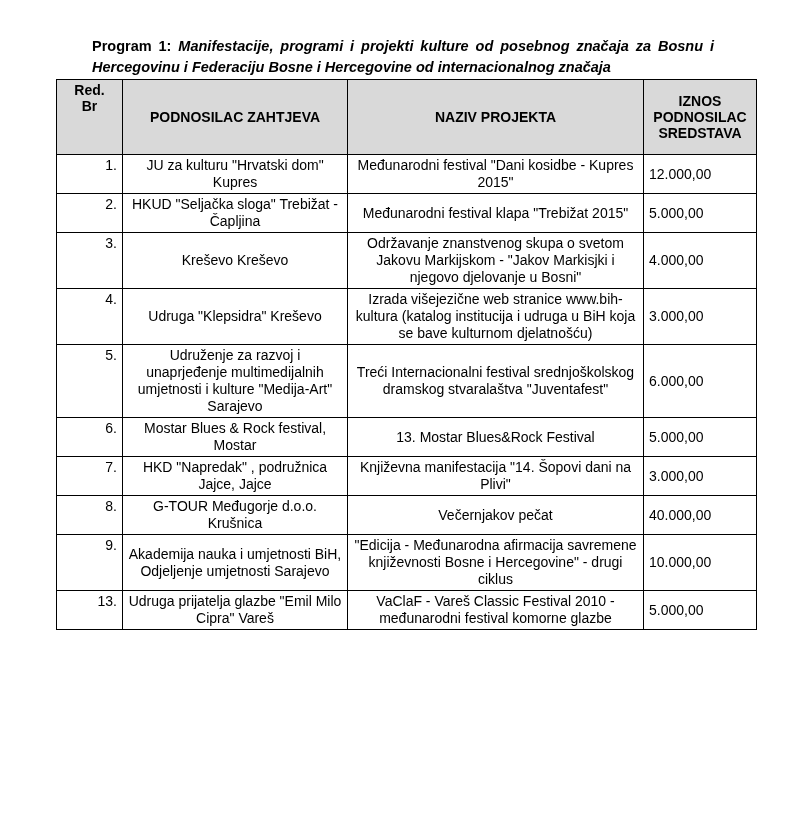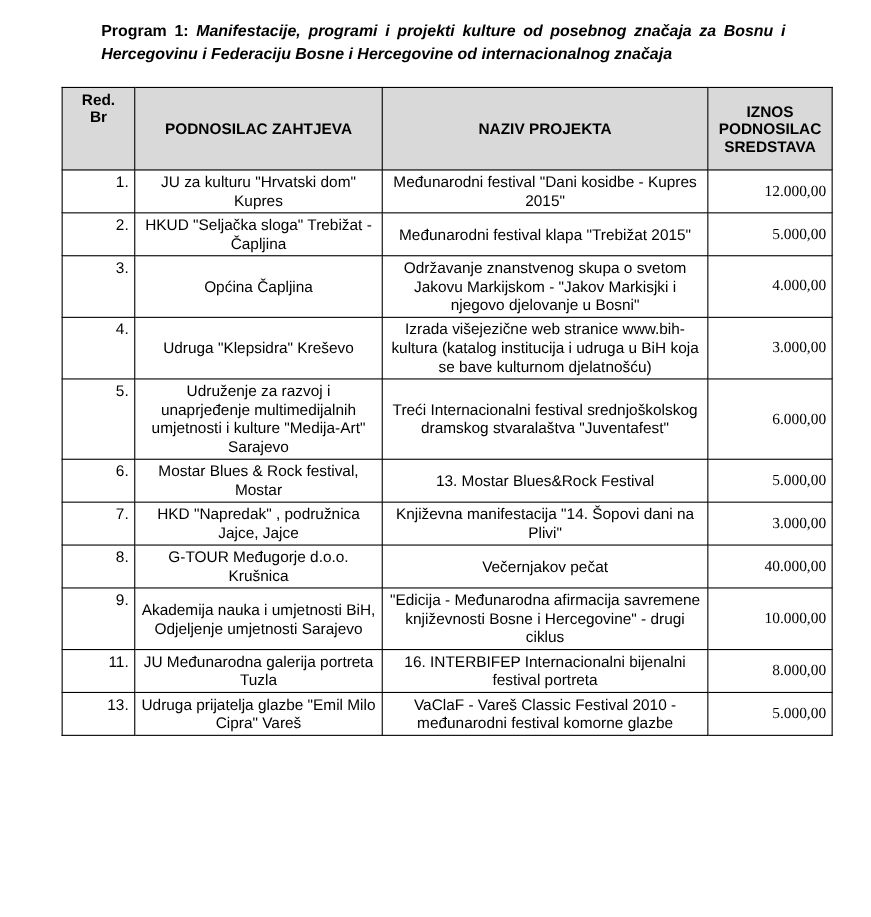--- a/index.html
+++ b/index.html
@@ -7,21 +7,21 @@
     position: relative;
     width: 792px;
     height: 834px;
     background: #ffffff;
     color: #000000;
     font-family: "Liberation Sans", sans-serif;
   }
   .heading {
     position: absolute;
     left: 92px;
-    top: 4px;
+    top: 21px;
     width: 622px;
     font-size: 14.5px;
     font-weight: bold;
     line-height: 21px;
     text-align: justify;
   }
   .heading .it { font-style: italic; }
 
   table.grants {
     position: absolute;
@@ -64,24 +64,22 @@
     padding-left: 3px;
     padding-right: 3px;
   }
   td.col-project {
     text-align: center;
     vertical-align: middle;
     padding-left: 6px;
     padding-right: 6px;
   }
   td.col-amount {
-    text-align: right;
     vertical-align: middle;
     padding-right: 9px;
-    font-family: Liberation Serif, serif;
   }
 </style>
 </head>
 <body>
 
 <div class="page">
 
   <p class="heading"><span>Program 1:</span> <span class="it">Manifestacije, programi i projekti kulture od posebnog značaja za Bosnu i Hercegovinu i Federaciju Bosne i Hercegovine od internacionalnog značaja</span></p>
 
   <table class="grants">
@@ -108,21 +106,21 @@
       <td class="col-amount">12.000,00</td>
     </tr>
         <tr>
       <td class="col-num">2.</td>
       <td class="col-applicant">HKUD "Seljačka sloga" Trebižat - Čapljina</td>
       <td class="col-project">Međunarodni festival klapa "Trebižat 2015"</td>
       <td class="col-amount">5.000,00</td>
     </tr>
         <tr>
       <td class="col-num">3.</td>
-      <td class="col-applicant">Općina Čapljina</td>
+      <td class="col-applicant">Kreševo Kreševo</td>
       <td class="col-project">Održavanje znanstvenog skupa o svetom Jakovu Markijskom - "Jakov Markisjki i njegovo djelovanje u Bosni"</td>
       <td class="col-amount">4.000,00</td>
     </tr>
         <tr>
       <td class="col-num">4.</td>
       <td class="col-applicant">Udruga "Klepsidra" Kreševo</td>
       <td class="col-project">Izrada višejezične web stranice www.bih-kultura (katalog institucija i udruga u BiH koja se bave kulturnom djelatnošću)</td>
       <td class="col-amount">3.000,00</td>
     </tr>
         <tr>
@@ -149,26 +147,20 @@
       <td class="col-project">Večernjakov pečat</td>
       <td class="col-amount">40.000,00</td>
     </tr>
         <tr>
       <td class="col-num">9.</td>
       <td class="col-applicant">Akademija nauka i umjetnosti BiH, Odjeljenje umjetnosti Sarajevo</td>
       <td class="col-project">"Edicija - Međunarodna afirmacija savremene književnosti Bosne i Hercegovine" - drugi ciklus</td>
       <td class="col-amount">10.000,00</td>
     </tr>
         <tr>
-      <td class="col-num">11.</td>
-      <td class="col-applicant">JU Međunarodna galerija portreta Tuzla</td>
-      <td class="col-project">16. INTERBIFEP  Internacionalni bijenalni festival portreta</td>
-      <td class="col-amount">8.000,00</td>
-    </tr>
-        <tr>
       <td class="col-num">13.</td>
       <td class="col-applicant">Udruga prijatelja glazbe "Emil Milo Cipra" Vareš</td>
       <td class="col-project">VaClaF - Vareš Classic Festival 2010 - međunarodni festival komorne glazbe</td>
       <td class="col-amount">5.000,00</td>
     </tr>
       </tbody>
   </table>
 
 </div>
 

